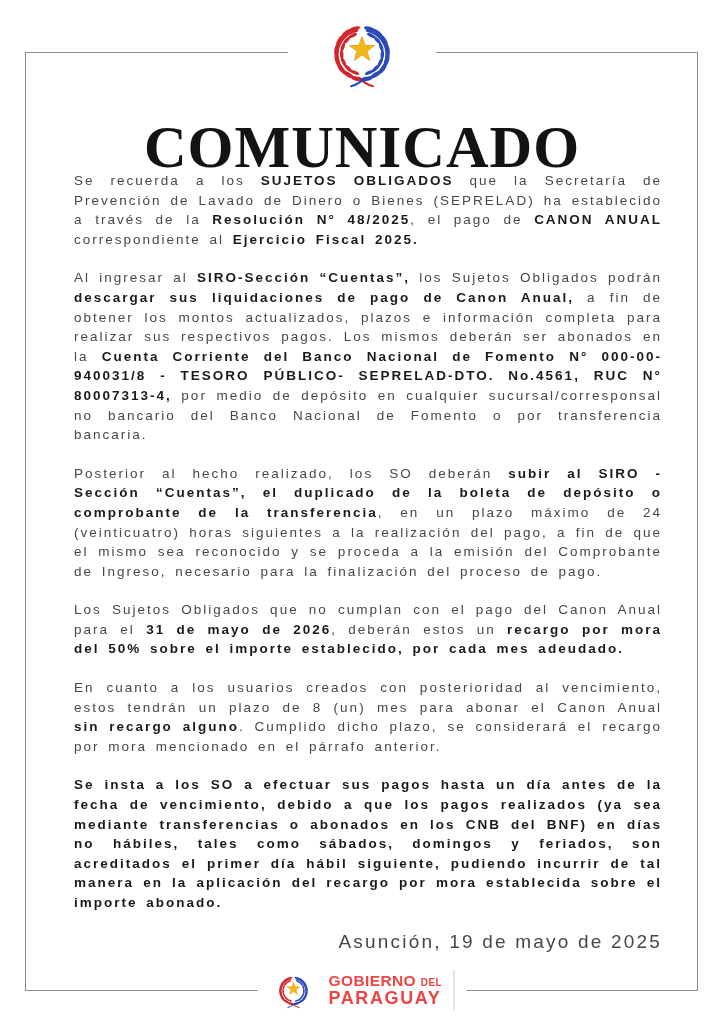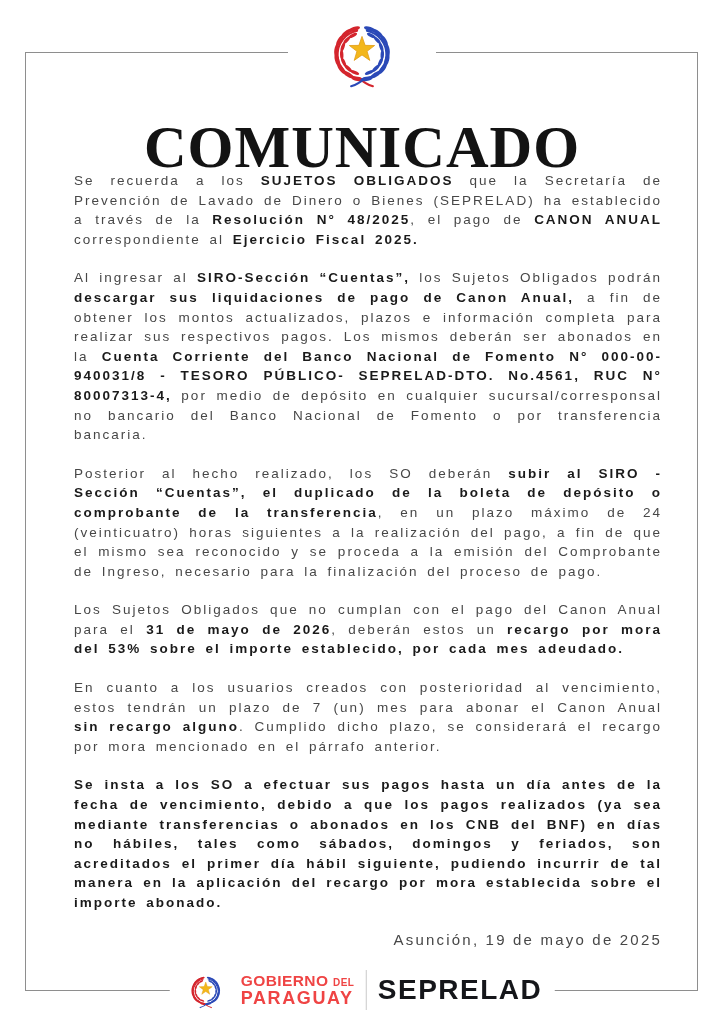--- a/index.html
+++ b/index.html
@@ -17,21 +17,21 @@
          font-family:"Liberation Serif","DejaVu Serif",serif;font-weight:700;
          font-size:59px;letter-spacing:1px;color:#131313;z-index:1;}
   
   .body{position:absolute;left:62px;top:171px;width:600px;text-align:justify;
         font-size:13.5px;line-height:19.6px;letter-spacing:2px;word-spacing:3px;
         color:#474747;z-index:1;}
   .body p{margin:0 0 19px 12px;}
   .body .b{font-weight:700;color:#1a1a1a;}
   .body .u{text-underline-offset:3px;text-decoration-thickness:1.5px;}
   
-  .date{position:absolute;right:62px;top:931px;font-size:15px;letter-spacing:2.2px;
+  .date{position:absolute;right:62px;top:931px;font-size:19px;letter-spacing:2.2px;
         color:#474747;background:#fff;padding-left:10px;z-index:1;}
   
   .footer{position:absolute;top:961px;left:50%;transform:translateX(-50%);
           height:58px;display:flex;align-items:center;gap:11px;background:#fff;
           padding:0 12px;z-index:2;}
   .footer .emblem{width:48px;height:42px;}
   .brand{font-family:Liberation Sans, sans-serif;font-weight:700;
          color:#ef4444;line-height:1.02;white-space:nowrap;}
   .brand .l1{font-size:15.5px;letter-spacing:0.4px;}
   .brand .del{font-size:10px;letter-spacing:0.4px;}
@@ -79,34 +79,33 @@
       <use href="#star" fill="#f3b71b"></use>
     </svg>
   </div>
 
   <h1 class="title">COMUNICADO</h1>
 
   <div class="body">
       <p><span>Se recuerda a los </span><span class="b">SUJETOS OBLIGADOS</span><span> que la Secretaría de Prevención de Lavado de Dinero o Bienes (SEPRELAD) ha establecido a través de la </span><span class="b">Resolución N° 48/2025</span><span>, el pago de </span><span class="b">CANON ANUAL</span><span> correspondiente al </span><span class="b">Ejercicio Fiscal 2025.</span></p>
       <p><span>Al ingresar al </span><span class="b">SIRO-Sección “Cuentas”,</span><span> los Sujetos Obligados podrán </span><span class="b">descargar sus liquidaciones de pago de Canon Anual,</span><span> a fin de obtener los montos actualizados, plazos e información completa para realizar sus respectivos pagos. Los mismos deberán ser abonados en la </span><span class="b">Cuenta Corriente del Banco Nacional de Fomento N° 000-00-940031/8 - TESORO PÚBLICO- SEPRELAD-DTO. No.4561, RUC N° 80007313-4,</span><span> por medio de depósito en cualquier sucursal/corresponsal no bancario del Banco Nacional de Fomento o por transferencia bancaria.</span></p>
       <p><span>Posterior al hecho realizado, los SO deberán </span><span class="b">subir al SIRO - Sección “Cuentas”, el duplicado de la boleta de depósito o comprobante de la transferencia</span><span>, en un plazo máximo de 24 (veinticuatro) horas siguientes a la realización del pago, a fin de que el mismo sea reconocido y se proceda a la emisión del Comprobante de Ingreso, </span><span class="u">necesario para la finalización del proceso de pago</span><span>.</span></p>
-      <p><span>Los Sujetos Obligados que no cumplan con el pago del Canon Anual para el </span><span class="b">31 de mayo de 2026</span><span>, deberán estos un </span><span class="b">recargo por mora del 53% sobre el importe establecido, por cada mes adeudado.</span></p>
-      <p><span>En cuanto a los usuarios creados con posterioridad al vencimiento, estos tendrán un plazo de 7 (un) mes para abonar el Canon Anual </span><span class="b">sin recargo alguno</span><span>. Cumplido dicho plazo, se considerará el recargo por mora mencionado en el párrafo anterior.</span></p>
+      <p><span>Los Sujetos Obligados que no cumplan con el pago del Canon Anual para el </span><span class="b">31 de mayo de 2026</span><span>, deberán estos un </span><span class="b">recargo por mora del 50% sobre el importe establecido, por cada mes adeudado.</span></p>
+      <p><span>En cuanto a los usuarios creados con posterioridad al vencimiento, estos tendrán un plazo de 8 (un) mes para abonar el Canon Anual </span><span class="b">sin recargo alguno</span><span>. Cumplido dicho plazo, se considerará el recargo por mora mencionado en el párrafo anterior.</span></p>
       <p><span class="b">Se insta a los SO a efectuar sus pagos </span><span class="b u">hasta un día antes de la fecha de vencimiento</span><span class="b">, debido a que los pagos realizados (ya sea mediante transferencias o abonados en los CNB del BNF) </span><span class="b u">en días no hábiles</span><span class="b">, tales como sábados, domingos y feriados, </span><span class="b u">son acreditados el primer día hábil siguiente,</span><span class="b"> pudiendo incurrir de tal manera en la aplicación del recargo por mora establecida sobre el importe abonado.</span></p>
     </div>
 
   <div class="date">Asunción, 19 de mayo de 2025</div>
 
   <div class="footer">
     <svg class="emblem" viewBox="0 0 120 100">
       <use href="#branch" color="#d4252d"></use>
       <use href="#branch" transform="translate(120 0) scale(-1 1)" color="#2b49b7"></use>
       <use href="#star" fill="#f3b71b"></use>
     </svg>
     <div class="brand">
       <div class="l1"><span>GOBIERNO</span>&nbsp;<span class="del">DEL</span></div>
       <div class="l2">PARAGUAY</div>
     </div>
     <div class="divider"></div>
-    <div class="org">SEPRELAD</div>
   </div>
 
 </div>
 
 </body></html>

